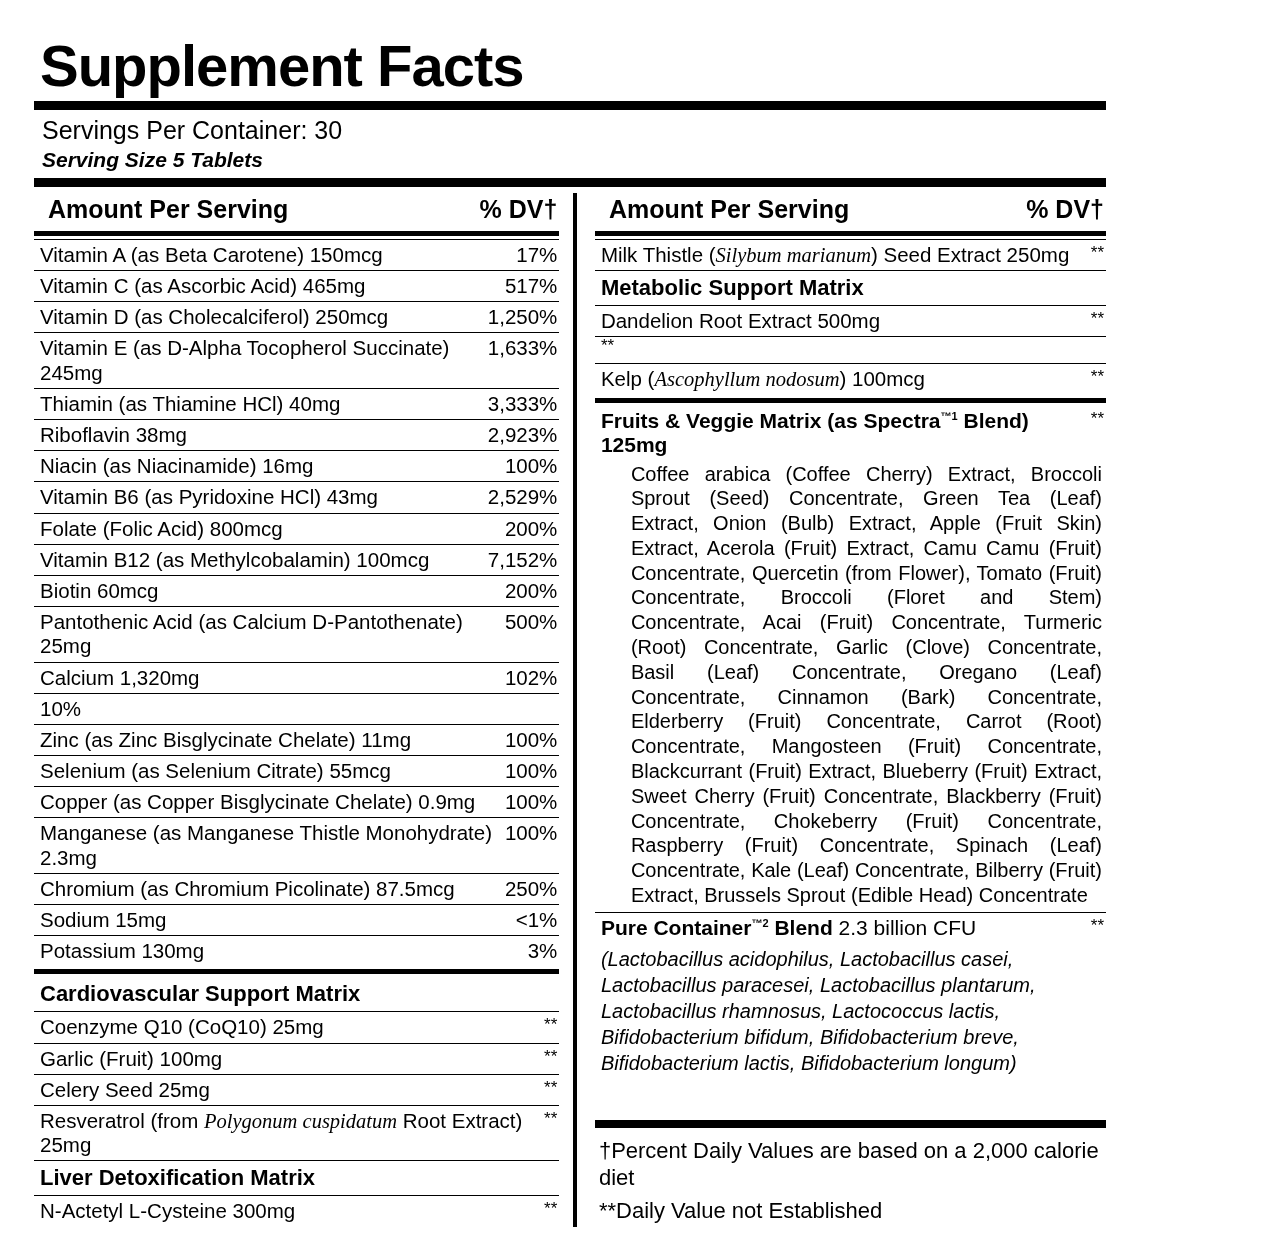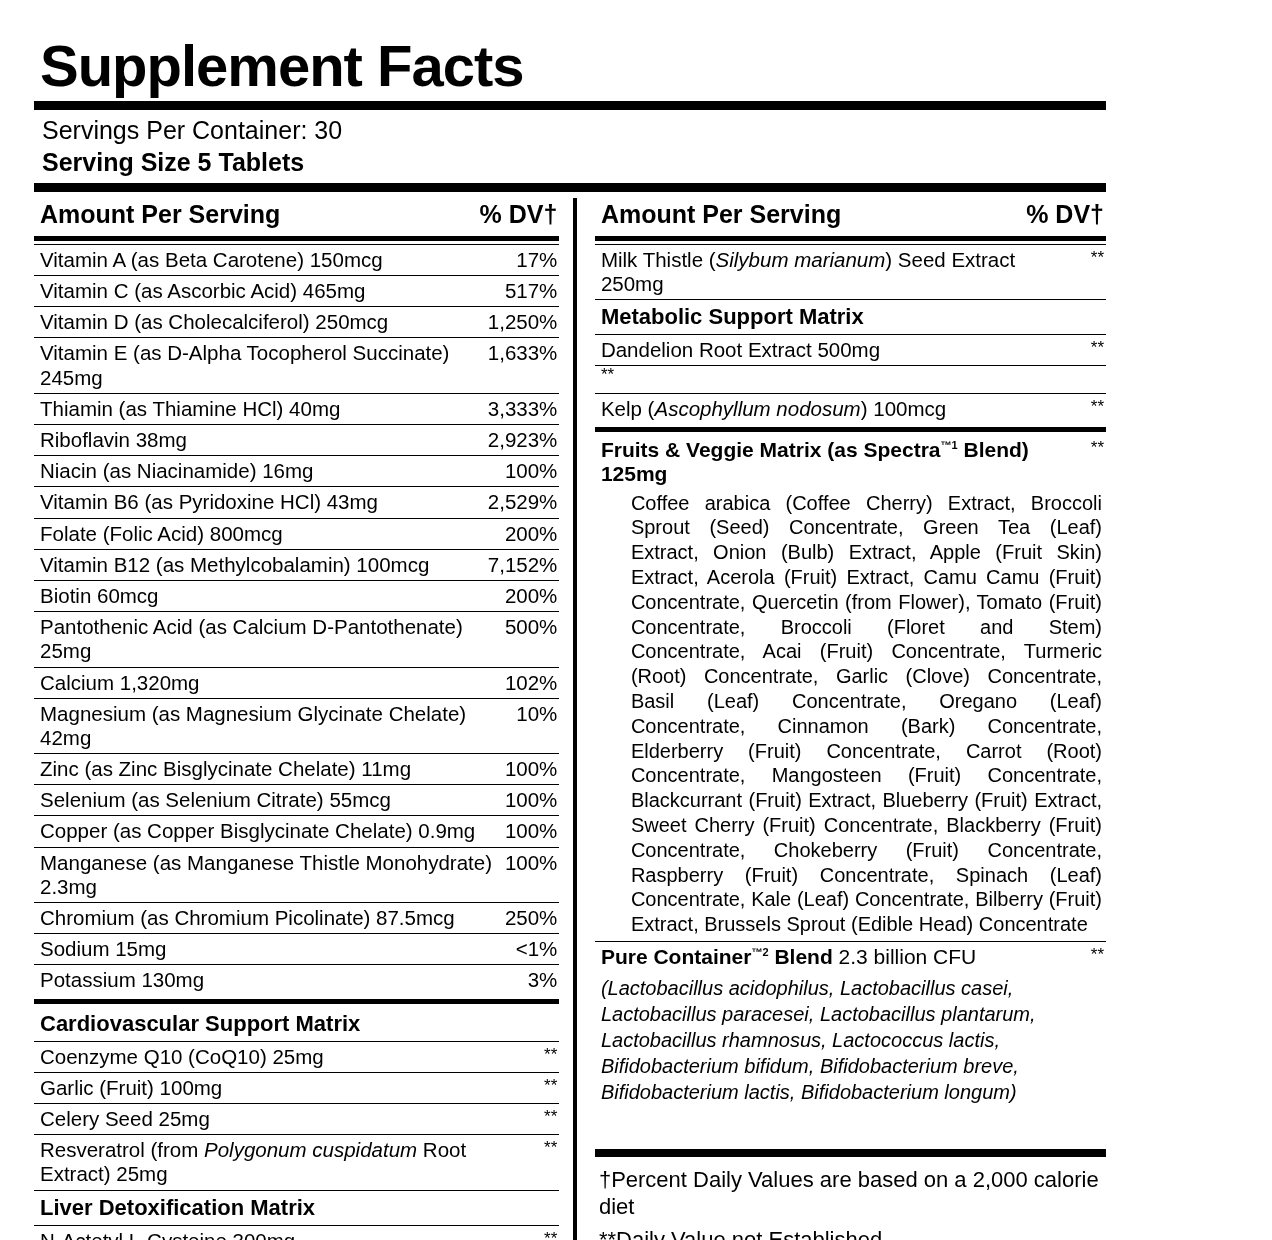--- a/index.html
+++ b/index.html
@@ -38,23 +38,24 @@
   .rule-med {
     height: 5px;
     background: #000;
     margin: 3px 0 3px 0;
   }
   .servings {
     font-size: 25px;
     margin: 4px 0 0 8px;
   }
   .serving-size {
-    font-size: 25px;
+    font-size: 21px;
     font-weight: bold;
     margin: 3px 0 6px 8px;
+    font-style: italic;
   }
 
   
   .columns {
     display: flex;
     align-items: stretch;
     margin-top: 2px;
   }
   .col {
     box-sizing: border-box;
@@ -76,20 +77,21 @@
     flex-direction: column;
   }
 
   .hdr-row {
     display: flex;
     justify-content: space-between;
     align-items: baseline;
     font-size: 25px;
     font-weight: bold;
     padding: 2px 2px 4px 6px;
+    margin-left: 8px;
   }
 
   .row {
     display: flex;
     justify-content: space-between;
     align-items: baseline;
     font-size: 20.5px;
     padding: 3px 2px 3px 6px;
     border-top: 1.5px solid #000;
     line-height: 1.18;
@@ -116,21 +118,21 @@
     border-top: 1.5px solid #000;
   }
   .section-head.no-line { border-top: none; }
 
   .sub-list {
     font-size: 20px;
     line-height: 1.24;
     text-align: justify;
     padding: 3px 4px 4px 36px;
   }
-  .ital { font-style: italic; }
+  .ital { font-style: italic; font-family: Liberation Serif, serif; }
   .sup {
     font-size: 11px;
     vertical-align: super;
   }
 
   .blend-row {
     display: flex;
     justify-content: space-between;
     align-items: baseline;
     border-top: 1.5px solid #000;
@@ -225,21 +227,20 @@
       </div>
       <div class="row">
         <span class="nm">Pantothenic Acid (as Calcium D-Pantothenate) 25mg</span>
         <span class="dv">500%</span>
       </div>
       <div class="row">
         <span class="nm">Calcium 1,320mg</span>
         <span class="dv">102%</span>
       </div>
       <div class="row">
-        <span class="nm">Magnesium (as Magnesium Glycinate Chelate) 42mg</span>
         <span class="dv">10%</span>
       </div>
       <div class="row">
         <span class="nm">Zinc (as Zinc Bisglycinate Chelate) 11mg</span>
         <span class="dv">100%</span>
       </div>
       <div class="row">
         <span class="nm">Selenium (as Selenium Citrate) 55mcg</span>
         <span class="dv">100%</span>
       </div>

